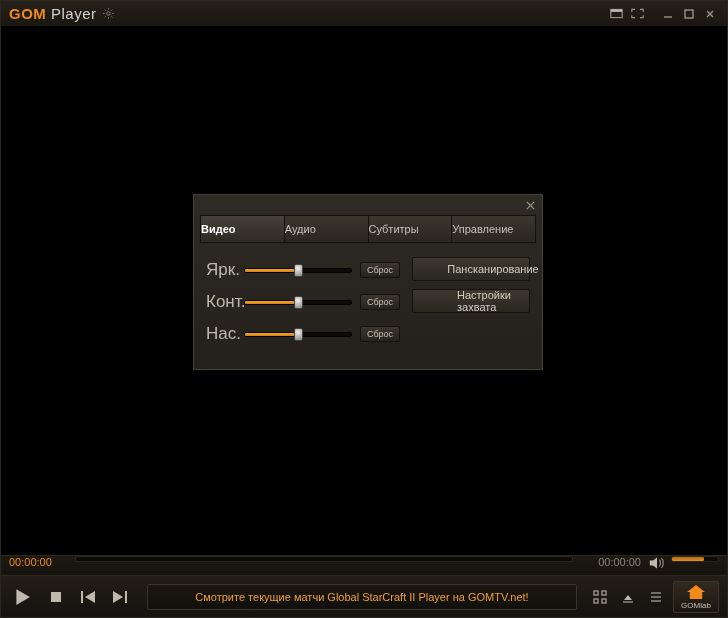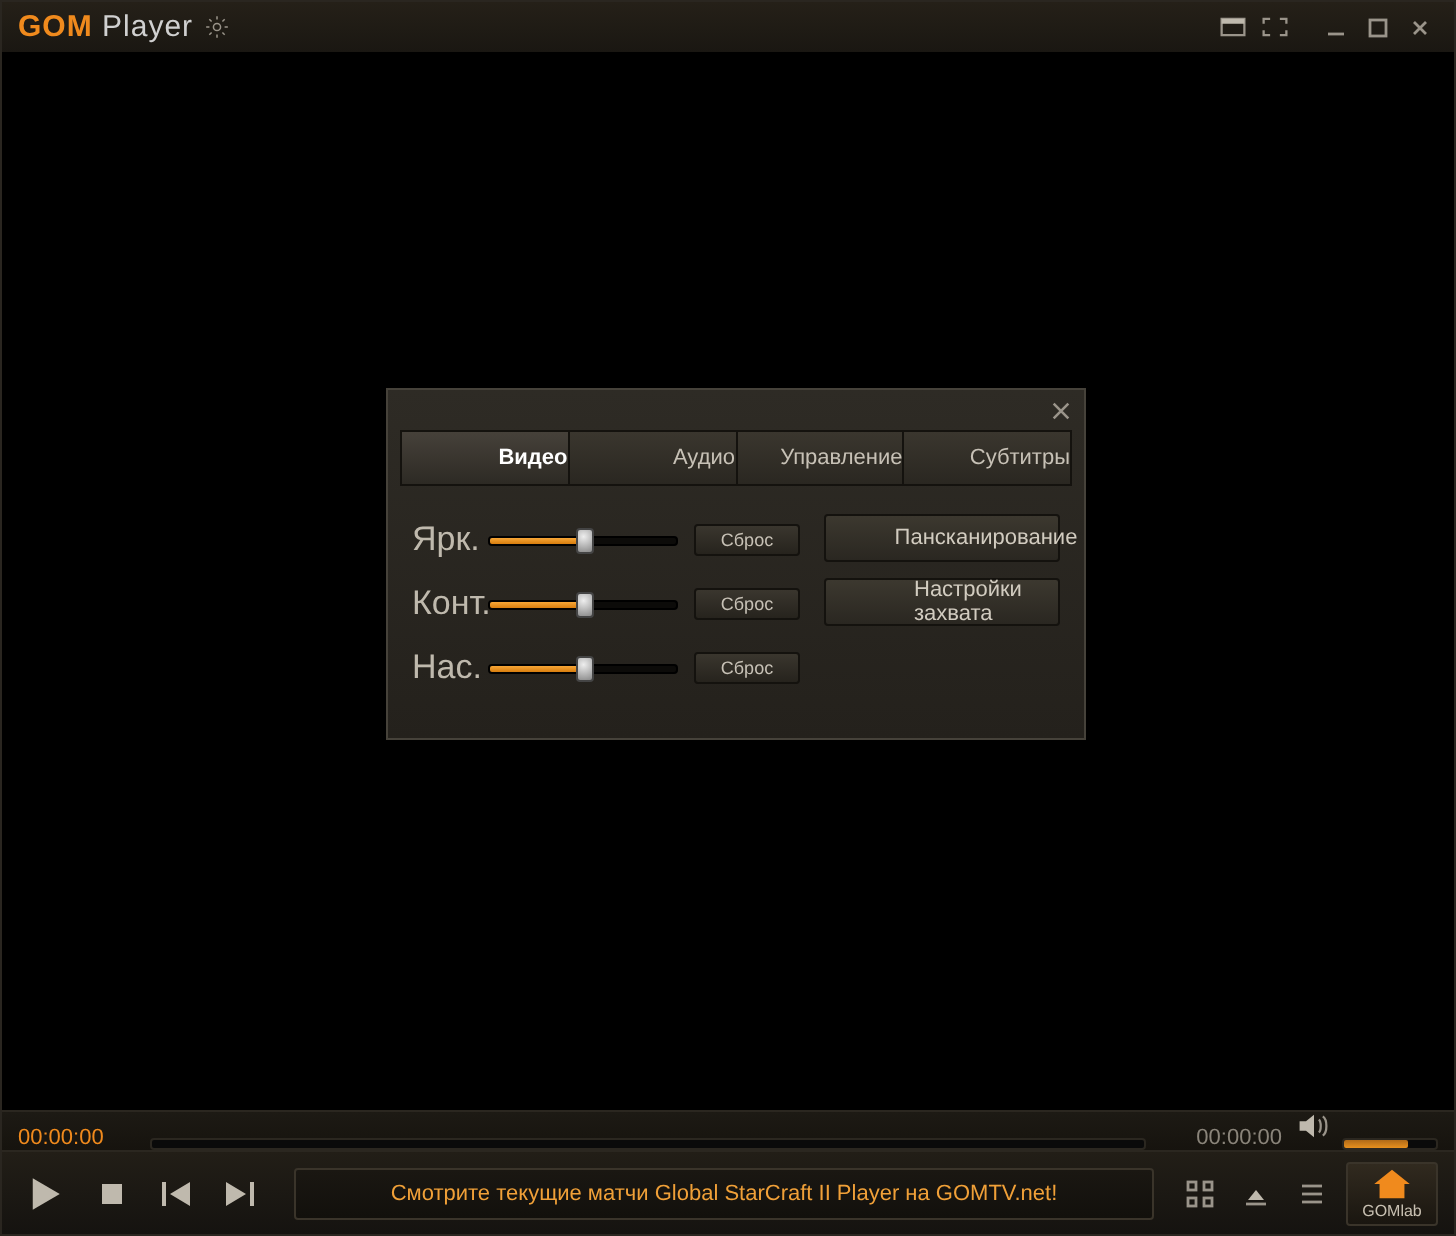--- a/index.html
+++ b/index.html
@@ -11,21 +11,21 @@
   .logo .g { color: #f08a1d; }
   .logo .rest { color: #d0d0d0; font-weight: normal; }
   .gear { margin-left: 8px; }
   .titlebar-spacer { flex: 1; }
   .winbtn { width: 18px; height: 16px; margin-left: 3px; display: inline-flex; align-items: center; justify-content: center; cursor: pointer; }
   .winbtn svg { display: block; }
   .seg-divider { width: 10px; }
   
   .video-area { position: absolute; top: 26px; left: 0; right: 0; bottom: 62px; background: #000; }
   
-  .seekrow { position: absolute; left: 0; right: 0; bottom: 42px; height: 20px; display: flex; align-items: flex-end; padding: 0 8px; background: linear-gradient(#1d1a14,#16130e); border-top: 1px solid #2b2720; }
+  .seekrow { position: absolute; left: 0; right: 0; bottom: 42px; height: 20px; display: flex; align-items: flex-start; padding: 0 8px; background: linear-gradient(#1d1a14,#16130e); border-top: 1px solid #2b2720; }
   .time-left { color: #f08a1d; font-size: 11px; width: 60px; }
   .seek-track { flex: 1; height: 6px; background: #0a0a0a; border: 1px solid #2b2720; border-radius: 2px; margin: 0 6px; position: relative; }
   .time-right { color: #8a847a; font-size: 11px; width: 62px; text-align: right; }
   .vol-icon { margin-left: 8px; }
   .vol-track { width: 48px; height: 6px; background: #0a0a0a; border: 1px solid #2b2720; border-radius: 2px; margin-left: 6px; position: relative; }
   .vol-fill { position: absolute; left: 0; top: 0; bottom: 0; width: 32px; background: linear-gradient(#b06a18,#e7901e); border-radius: 1px; }
   
   .controlbar { position: absolute; left: 0; right: 0; bottom: 0; height: 42px; background: linear-gradient(#221e17,#151310); border-top: 1px solid #2b2720; display: flex; align-items: center; padding: 0 8px; }
   .pbtn { width: 22px; height: 22px; margin-right: 10px; display: inline-flex; align-items: center; justify-content: center; cursor: pointer; }
   .bigplay { width: 26px; height: 26px; }
@@ -33,31 +33,31 @@
   .right-btns { display: flex; align-items: center; }
   .sqbtn { width: 22px; height: 22px; margin-left: 6px; display: inline-flex; align-items: center; justify-content: center; cursor: pointer; }
   .gomlab { width: 46px; height: 32px; margin-left: 6px; border: 1px solid #3a342a; background: linear-gradient(#312a1f,#1a1610); border-radius: 2px; display: flex; flex-direction: column; align-items: center; justify-content: center; cursor: pointer; }
   .gomlab .house svg { display: block; }
   .gomlab .lbl { font-size: 8px; color: #c8c0b2; margin-top: 1px; }
   
   .panel { position: absolute; width: 350px; left: 192px; top: 193px; background: linear-gradient(#2e2b25,#24211c); border: 1px solid #46423a; box-shadow: 0 0 0 1px #000, 0 6px 16px rgba(0,0,0,.6); }
   .panel-titlebar { height: 20px; display: flex; align-items: center; justify-content: flex-end; padding-right: 4px; }
   .panel-close { width: 16px; height: 14px; cursor: pointer; display:inline-flex; align-items:center; justify-content:center;}
   .tabs { display: flex; height: 28px; margin: 0 6px; border: 1px solid #14120e; }
-  .tab { flex: 1; display: flex; align-items: center; justify-content: flex-end; font-size: 11px; color: #c7c1b6; background: linear-gradient(#3a362e,#2a2721); border-left: 1px solid #14120e; cursor: pointer; }
+  .tab { flex: 1; display: flex; align-items: center; justify-content: flex-start; font-size: 11px; color: #c7c1b6; background: linear-gradient(#3a362e,#2a2721); border-left: 1px solid #14120e; cursor: pointer; }
   .tab:first-child { border-left: none; }
   .tab.active { background: linear-gradient(#46413a,#2d2a24); color: #fff; font-weight: bold; }
   .panel-body { padding: 14px 12px 16px; display: flex; }
   .sliders { flex: 1; }
   .slider-row { display: flex; align-items: center; height: 26px; margin-bottom: 6px; }
   .slider-label { width: 38px; color: #bfb9ad; font-size: 17px; }
   .slider-track { flex: 1; height: 5px; background: #0c0b09; border: 1px solid #000; position: relative; border-radius: 2px; }
   .slider-fill { position: absolute; left: 0; top: 0; bottom: 0; width: 50%; background: linear-gradient(#f7a637,#d77d0e); border-radius: 1px 0 0 1px; }
   .slider-thumb { position: absolute; top: -5px; width: 9px; height: 13px; background: radial-gradient(circle at 40% 30%, #eee, #888); border: 1px solid #444; border-radius: 2px; left: calc(50% - 4px); }
-  .reset-btn { margin-left: 8px; width: 53px; height: 16px; font-size: 9px; color: #c7c1b6; background: linear-gradient(#3a362e,#26231d); border: 1px solid #14120e; display:inline-flex; align-items:center; justify-content:center; cursor:pointer; border-radius:2px;}
+  .reset-btn { margin-left: 8px; width: 40px; height: 16px; font-size: 9px; color: #c7c1b6; background: linear-gradient(#3a362e,#26231d); border: 1px solid #14120e; display:inline-flex; align-items:center; justify-content:center; cursor:pointer; border-radius:2px;}
   .side-btns { width: 118px; margin-left: 12px; display: flex; flex-direction: column; }
   .side-btn { height: 24px; margin-bottom: 8px; background: linear-gradient(#3c382f,#2a2721); border: 1px solid #14120e; color: #d2ccc0; font-size: 11px; display:flex; align-items:center; justify-content:center; cursor:pointer; border-radius:2px;padding-left:44px;}
   .side-btn:last-child { margin-bottom: 12px; }
   .icon-stroke { stroke: #9a948a; fill: none; stroke-width: 1.4; }
   .icon-fill { fill: #bfb9ad; }
 </style>
 </head>
 <body>
 
 <div class="app">
@@ -185,24 +185,24 @@
       </span>
     </div>
     <div class="tabs">
       <div class="tab active">
           <span>Видео</span>
         </div>
       <div class="tab">
           <span>Аудио</span>
         </div>
       <div class="tab">
+          <span>Субтитры</span>
+        </div>
+      <div class="tab">
           <span>Управление</span>
-        </div>
-      <div class="tab">
-          <span>Субтитры</span>
         </div>
     </div>
     <div class="panel-body">
       <div class="sliders">
         <div class="slider-row">
           <span class="slider-label">Ярк.</span>
           <div class="slider-track">
               <div class="slider-fill"></div>
               <div class="slider-thumb"></div>
             </div>

